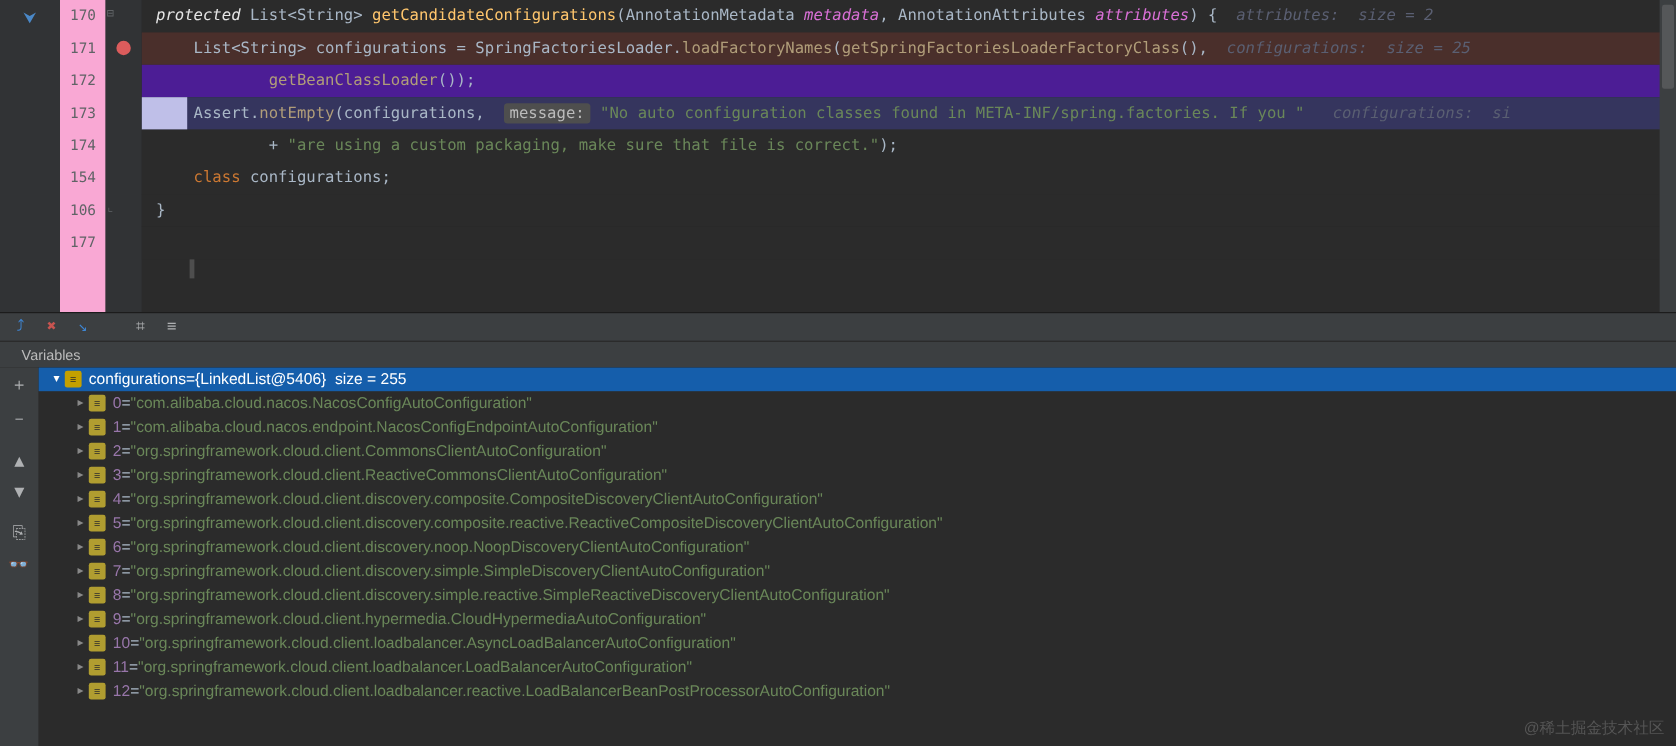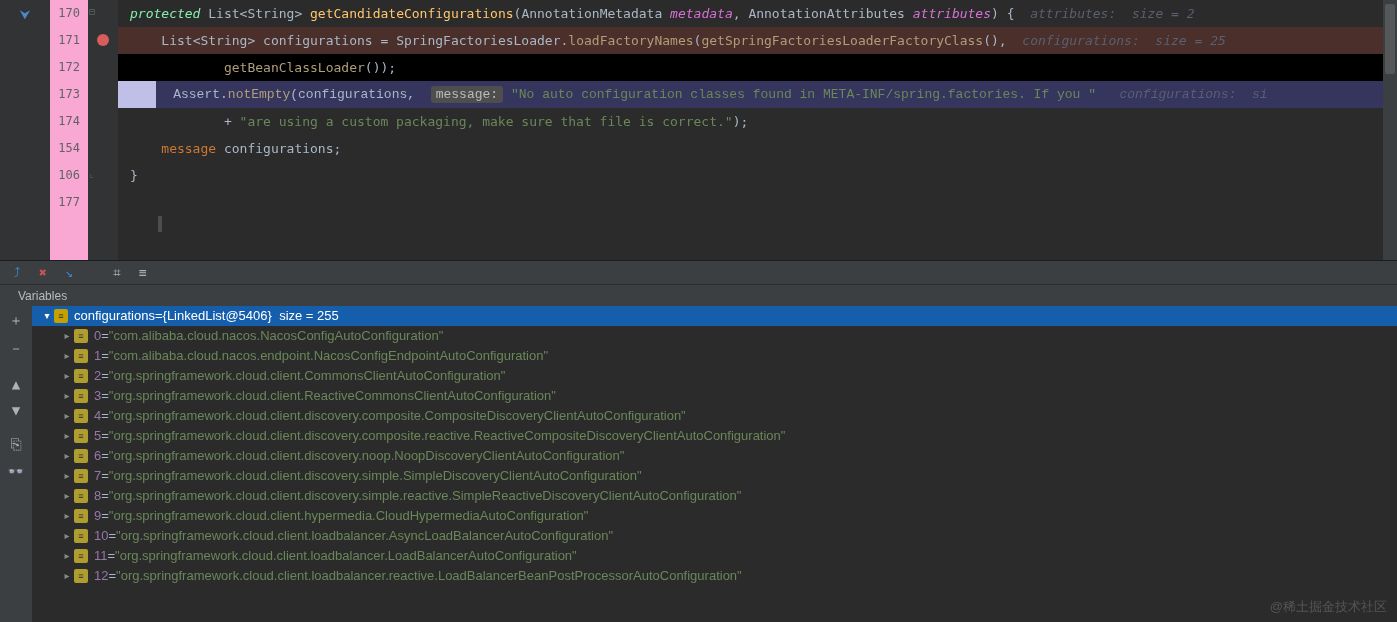--- a/index.html
+++ b/index.html
@@ -57,27 +57,26 @@
   }
   .code-line {
     height: 27px;
     line-height: 27px;
     white-space: pre;
     padding-left: 12px;
     position: relative;
   }
   .line-170 { background: #2b2b2b; }
   .line-171 { background: #4a2f2b; }
-  .line-172 { background: #000000; }
+  .line-172 { background: #4c1d95; }
   .line-173 { background: #35355e; }
   .line-173 .content-173 {
     position: absolute;
     left: 0; right: 0; top:0; bottom:0;
-    padding-left: 24px;
-    font-family: Liberation Mono, monospace;
+    padding-left: 12px;
   }
   .line-sel-bar {
     position: absolute;
     left: 0;
     top: 0;
     bottom: 0;
     width: 38px;
     background: #bfbfe8;
   }
   .line-174, .line-175, .line-176, .line-177 { background: #2b2b2b; }
@@ -88,21 +87,21 @@
     background: #3c3f41;
   }
   .scrollbar-thumb {
     position: absolute;
     left: 2px; right: 2px;
     top: 4px;
     height: 70px;
     background: #555759;
     border-radius: 2px;
   }
-  .kw { color: #86efac; font-style: italic; }
+  .kw { color: #e5e5e5; font-style: italic; }
   .kw2 { color: #cc7832; }
   .type { color: #a9b7c6; }
   .generic-bracket { color: #a9b7c6; }
   .method-decl { color: #ffc66d; }
   .param-type { color: #a9b7c6; }
   .param-name { color: #d970d6; font-style: italic; }
   .cls { color: #a9b7c6; }
   .method-call { color: #b09d79; }
   .str { color: #6a8759; }
   .msgbox {
@@ -269,21 +268,21 @@
 
     <div class="code-line line-172"><span>            </span><span class="method-call">getBeanClassLoader</span><span>());</span></div>
 
     <div class="code-line line-173">
       <div class="line-sel-bar"></div>
       <div class="content-173"><span>    Assert.</span><span class="method-call">notEmpty</span><span>(configurations,  </span><span class="msgbox">message:</span><span> </span><span class="str">"No auto configuration classes found in META-INF/spring.factories. If you "</span><span class="inlay">   configurations:  si</span></div>
     </div>
 
     <div class="code-line line-174"><span>            + </span><span class="str">"are using a custom packaging, make sure that file is correct."</span><span>);</span></div>
 
-    <div class="code-line line-175"><span>    </span><span class="kw2">message</span><span> configurations;</span></div>
+    <div class="code-line line-175"><span>    </span><span class="kw2">class</span><span> configurations;</span></div>
 
     <div class="code-line line-176"><span>}</span></div>
 
     <div class="code-line line-177"></div>
 
     <div class="doc-block">
     </div>
   </div>
 
   <div class="scrollbar-track">

